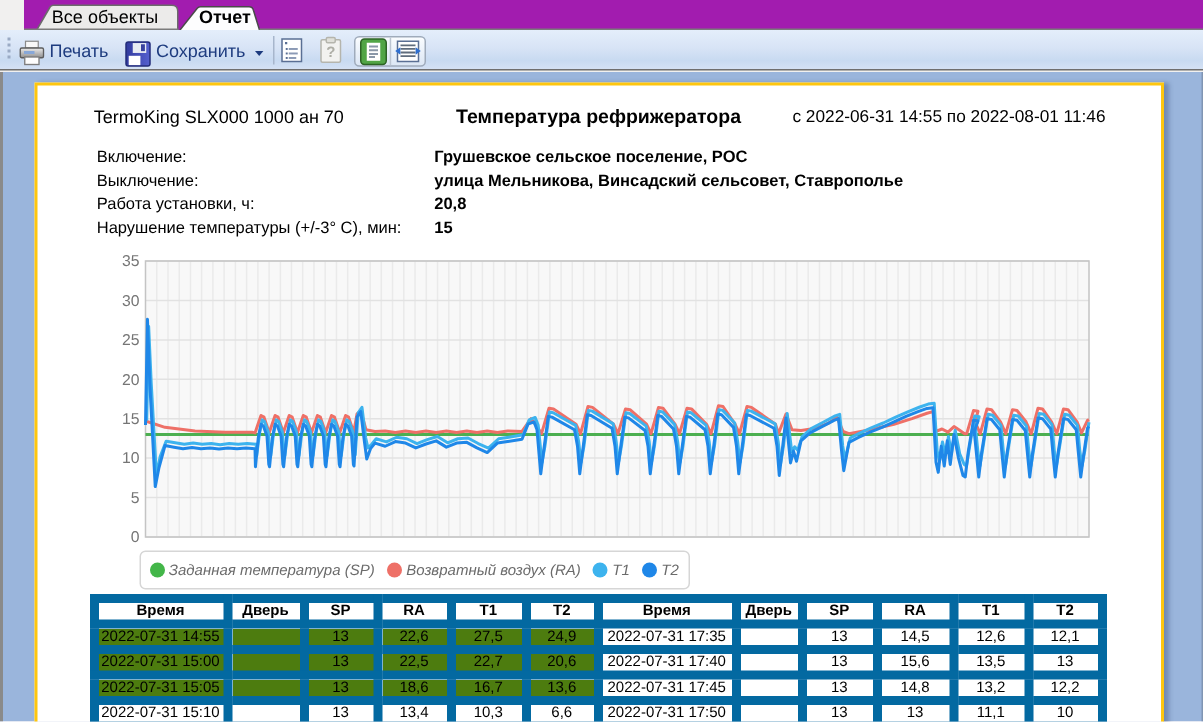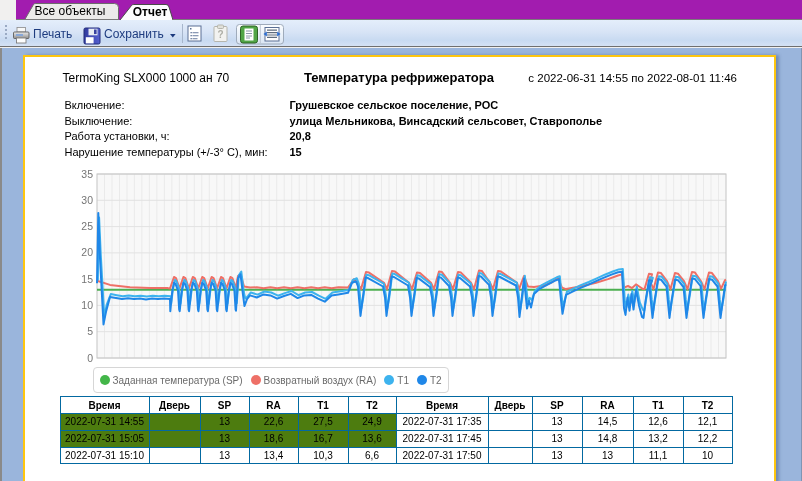--- a/index.html
+++ b/index.html
@@ -14,24 +14,24 @@
   border-bottom:1px solid #6f6f6f; }
 .tbtext { position:absolute; top:7px; font-size:12px; color:#1e3c7f; }
 
 #content { position:absolute; left:0; top:48px; width:802px; height:433px; background:#9ab5dc; }
 #page { position:absolute; left:22.5px; top:7px; width:753.5px; height:440px; background:#fff; border:2.5px solid #fec60f; box-shadow:3px 0 3px rgba(40,60,100,.35); }
 #edgeL { position:absolute; left:0; top:0; width:2px; height:433px; background:#8a8a8a; }
 #edgeR { position:absolute; right:0; top:0; width:1.5px; height:433px; background:#8095b3; }
 
 .hl { position:absolute; font-size:11px; color:#000; }
 .hv { position:absolute; font-size:11px; font-weight:bold; color:#000; }
-#legend { position:absolute; left:68px; top:310px; height:21px; border:1px solid #d6d6d6; border-radius:4px; display:flex; align-items:center; padding:12px 6px; font-size:10px; color:#6b6b6b; }
+#legend { position:absolute; left:68px; top:310px; height:21px; border:1px solid #d6d6d6; border-radius:4px; display:flex; align-items:center; padding:12px 6px; font-size:10px; color:#6b6b6b;font-style:italic; }
 .dot { width:10px; height:10px; border-radius:50%; display:inline-block; margin-right:3px; flex:none; }
 #rtable { position:absolute; left:35px; top:339px; border-collapse:collapse; table-layout:fixed; }
-#rtable td, #rtable th { border:1px solid #0369a1; font-size:10px; text-align:center; padding:0; overflow:hidden; white-space:nowrap; }
+#rtable td, #rtable th { border:6px solid #0369a1; font-size:10px; text-align:center; padding:0; overflow:hidden; white-space:nowrap; }
 #rtable th { font-weight:bold; height:17px; }
 #rtable td { height:16.8px; }
 .pk { background:#4d7c0f; }
 svg text { font-family:"Liberation Sans",sans-serif; }
 </style></head>
 <body>
 <div id="app">
   <div id="tabstrip">
     <svg width="802" height="20" style="position:absolute;left:0;top:0">
       <path d="M8.5,20 L17.5,4.5 Q18.3,3.5 19.8,3.5 L98.5,3.5 Q102.5,3.5 102.5,7.5 L102.5,20" fill="#ecebea" stroke="#6b6b6b" stroke-width="1"></path>
@@ -216,20 +216,34 @@
               <td class="pk">27,5</td>
               <td class="pk">24,9</td>
               <td>2022-07-31 17:35</td>
               <td></td>
               <td>13</td>
               <td>14,5</td>
               <td>12,6</td>
               <td>12,1</td>
             </tr>
         <tr>
+              <td class="pk">2022-07-31 15:00</td>
+              <td class="pk"></td>
+              <td class="pk">13</td>
+              <td class="pk">22,5</td>
+              <td class="pk">22,7</td>
+              <td class="pk">20,6</td>
+              <td>2022-07-31 17:40</td>
+              <td></td>
+              <td>13</td>
+              <td>15,6</td>
+              <td>13,5</td>
+              <td>13</td>
+            </tr>
+        <tr>
               <td class="pk">2022-07-31 15:05</td>
               <td class="pk"></td>
               <td class="pk">13</td>
               <td class="pk">18,6</td>
               <td class="pk">16,7</td>
               <td class="pk">13,6</td>
               <td>2022-07-31 17:45</td>
               <td></td>
               <td>13</td>
               <td>14,8</td>

